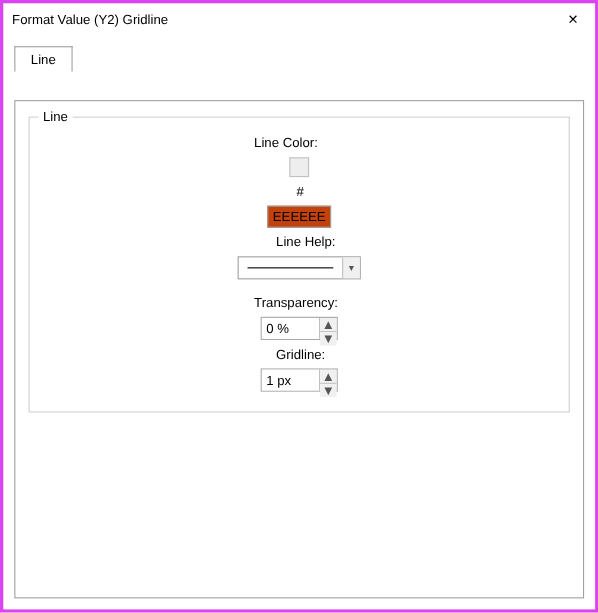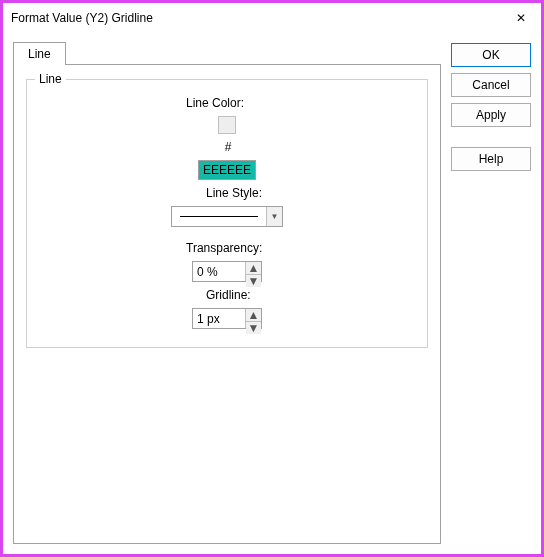--- a/index.html
+++ b/index.html
@@ -2,33 +2,33 @@
 <html><head>
 <meta charset="utf-8">
 <style>
 * { box-sizing: border-box; font-family: "Segoe UI", Tahoma, sans-serif; font-size: 12px; }
 body { margin: 0; background: #fff; }
 .window { width: 544px; height: 557px; border: 3px solid #d946ef; background: #fff; display: flex; flex-direction: column; }
 .titlebar { height: 30px; display: flex; align-items: center; padding: 0 0 0 8px; color: #000; }
 .titlebar .title { flex: 1; }
 .titlebar .close { width: 40px; height: 30px; display: flex; align-items: center; justify-content: center; font-size: 14px; cursor: pointer; }
 .content { flex: 1; display: flex; padding: 8px 10px 10px 10px; gap: 10px; }
-.main { flex: 1; display: flex; flex-direction: column; }
+.main { flex: 1; display: flex; flex-direction: column; gap: 27px; }
 .tabs { display: flex; position: relative; z-index: 2; }
 .tab { border: 1px solid #a0a0a0; border-bottom: none; background: #fff; padding: 4px 14px; cursor: pointer; position: relative; top: 1px; }
 .tabpanel { flex: 1; border: 1px solid #a0a0a0; background: #fff; padding: 14px 12px; }
 .group { border: 1px solid #d0d0d0; padding: 16px 12px 18px 12px; position: relative; }
 .group-title { position: absolute; top: -8px; left: 8px; background: #fff; padding: 0 4px; color: #000; }
 .row { display: flex; align-items: center; gap: 6px; margin-bottom: 14px; flex-direction: column; }
 .row:last-child { margin-bottom: 0; }
 .lbl { width: 82px; }
 .lbl2 { width: 60px; margin-left: 18px; }
 .color-swatch { width: 18px; height: 18px; border: 1px solid #c0c0c0; background: #eeeeee; cursor: pointer; }
 .hash { margin: 0 2px 0 4px; }
-input.txt { height: 20px; border: 1px solid #a0a0a0; padding: 0 4px; background: #14b8a6; }
+input.txt { height: 20px; border: 1px solid #a0a0a0; padding: 0 4px; background: #c2410c; }
 .hex { width: 58px; }
 .spin-wrap { display: flex; align-items: stretch; border: 1px solid #a0a0a0; height: 21px; background: #fff; }
 .spin-wrap input { border: none; width: 52px; padding: 0 4px; outline: none; }
 .spin-btns { display: flex; flex-direction: column; border-left: 1px solid #c0c0c0; }
 .spin-btns div { width: 15px; flex: 1; display: flex; align-items: center; justify-content: center; font-size: 7px; line-height: 1; background: #f0f0f0; cursor: pointer; color: #555; }
 .spin-btns div:first-child { border-bottom: 1px solid #c0c0c0; }
 .style-select { display: flex; align-items: center; border: 1px solid #a0a0a0; height: 21px; width: 112px; background: #fff; cursor: pointer; }
 .style-select .line-preview { flex: 1; margin: 0 8px; border-top: 1px solid #000; }
 .style-select .dd { width: 16px; text-align: center; font-size: 8px; border-left: 1px solid #c0c0c0; height: 100%; display: flex; align-items: center; justify-content: center; background: #f0f0f0; color: #555; }
 .sidebar { width: 80px; display: flex; flex-direction: column; gap: 6px; padding-top: 2px; }
@@ -53,21 +53,21 @@
       </div>
       <div class="tabpanel">
         <div class="group">
           <div class="group-title">Line</div>
 
           <div class="row">
             <span class="lbl">Line Color:</span>
             <div class="color-swatch" style="background:#EEEEEE"></div>
             <span class="hash">#</span>
             <input class="txt hex" value="EEEEEE" style="">
-            <span class="lbl2">Line Style:</span>
+            <span class="lbl2">Line Help:</span>
             <div class="style-select">
               <div class="line-preview"></div>
               <div class="dd">▼</div>
             </div>
           </div>
 
           <div class="row">
             <span class="lbl">Transparency:</span>
             <div class="spin-wrap">
               <input value="0 %" style="">
@@ -90,21 +90,14 @@
                 <div>
                     <span>▼</span>
                   </div>
               </div>
             </div>
           </div>
 
         </div>
       </div>
     </div>
-    <div class="sidebar">
-      <div class="btn default">OK</div>
-      <div class="btn">Cancel</div>
-      <div class="btn">Apply</div>
-      <div class="spacer"></div>
-      <div class="btn">Help</div>
-    </div>
   </div>
 </div>
 
 </body></html>

